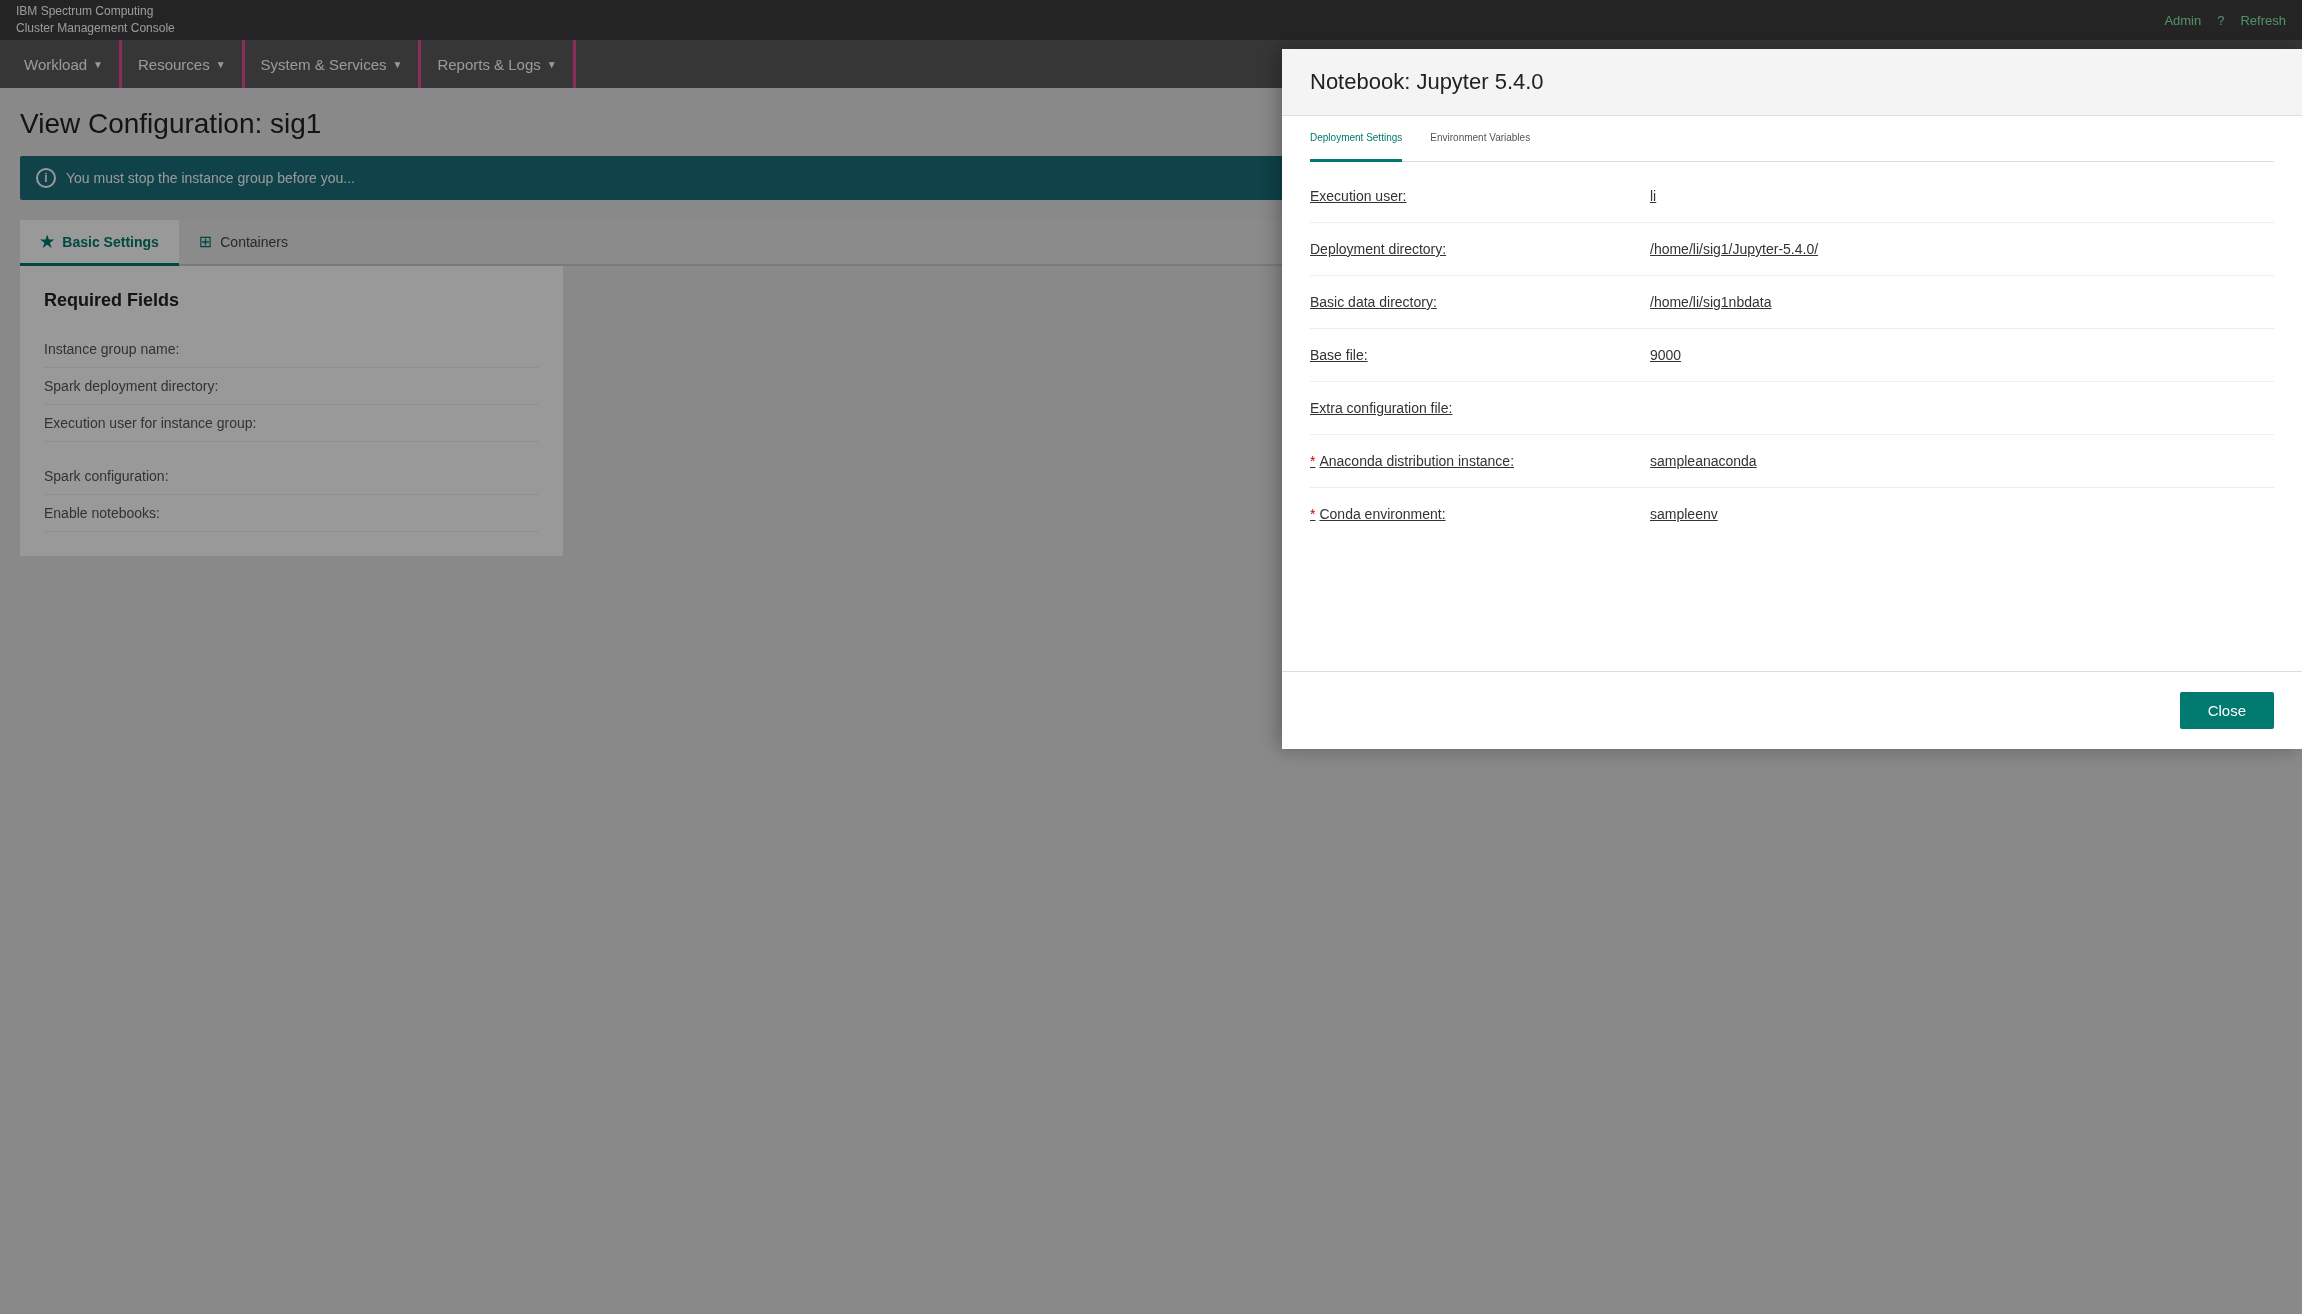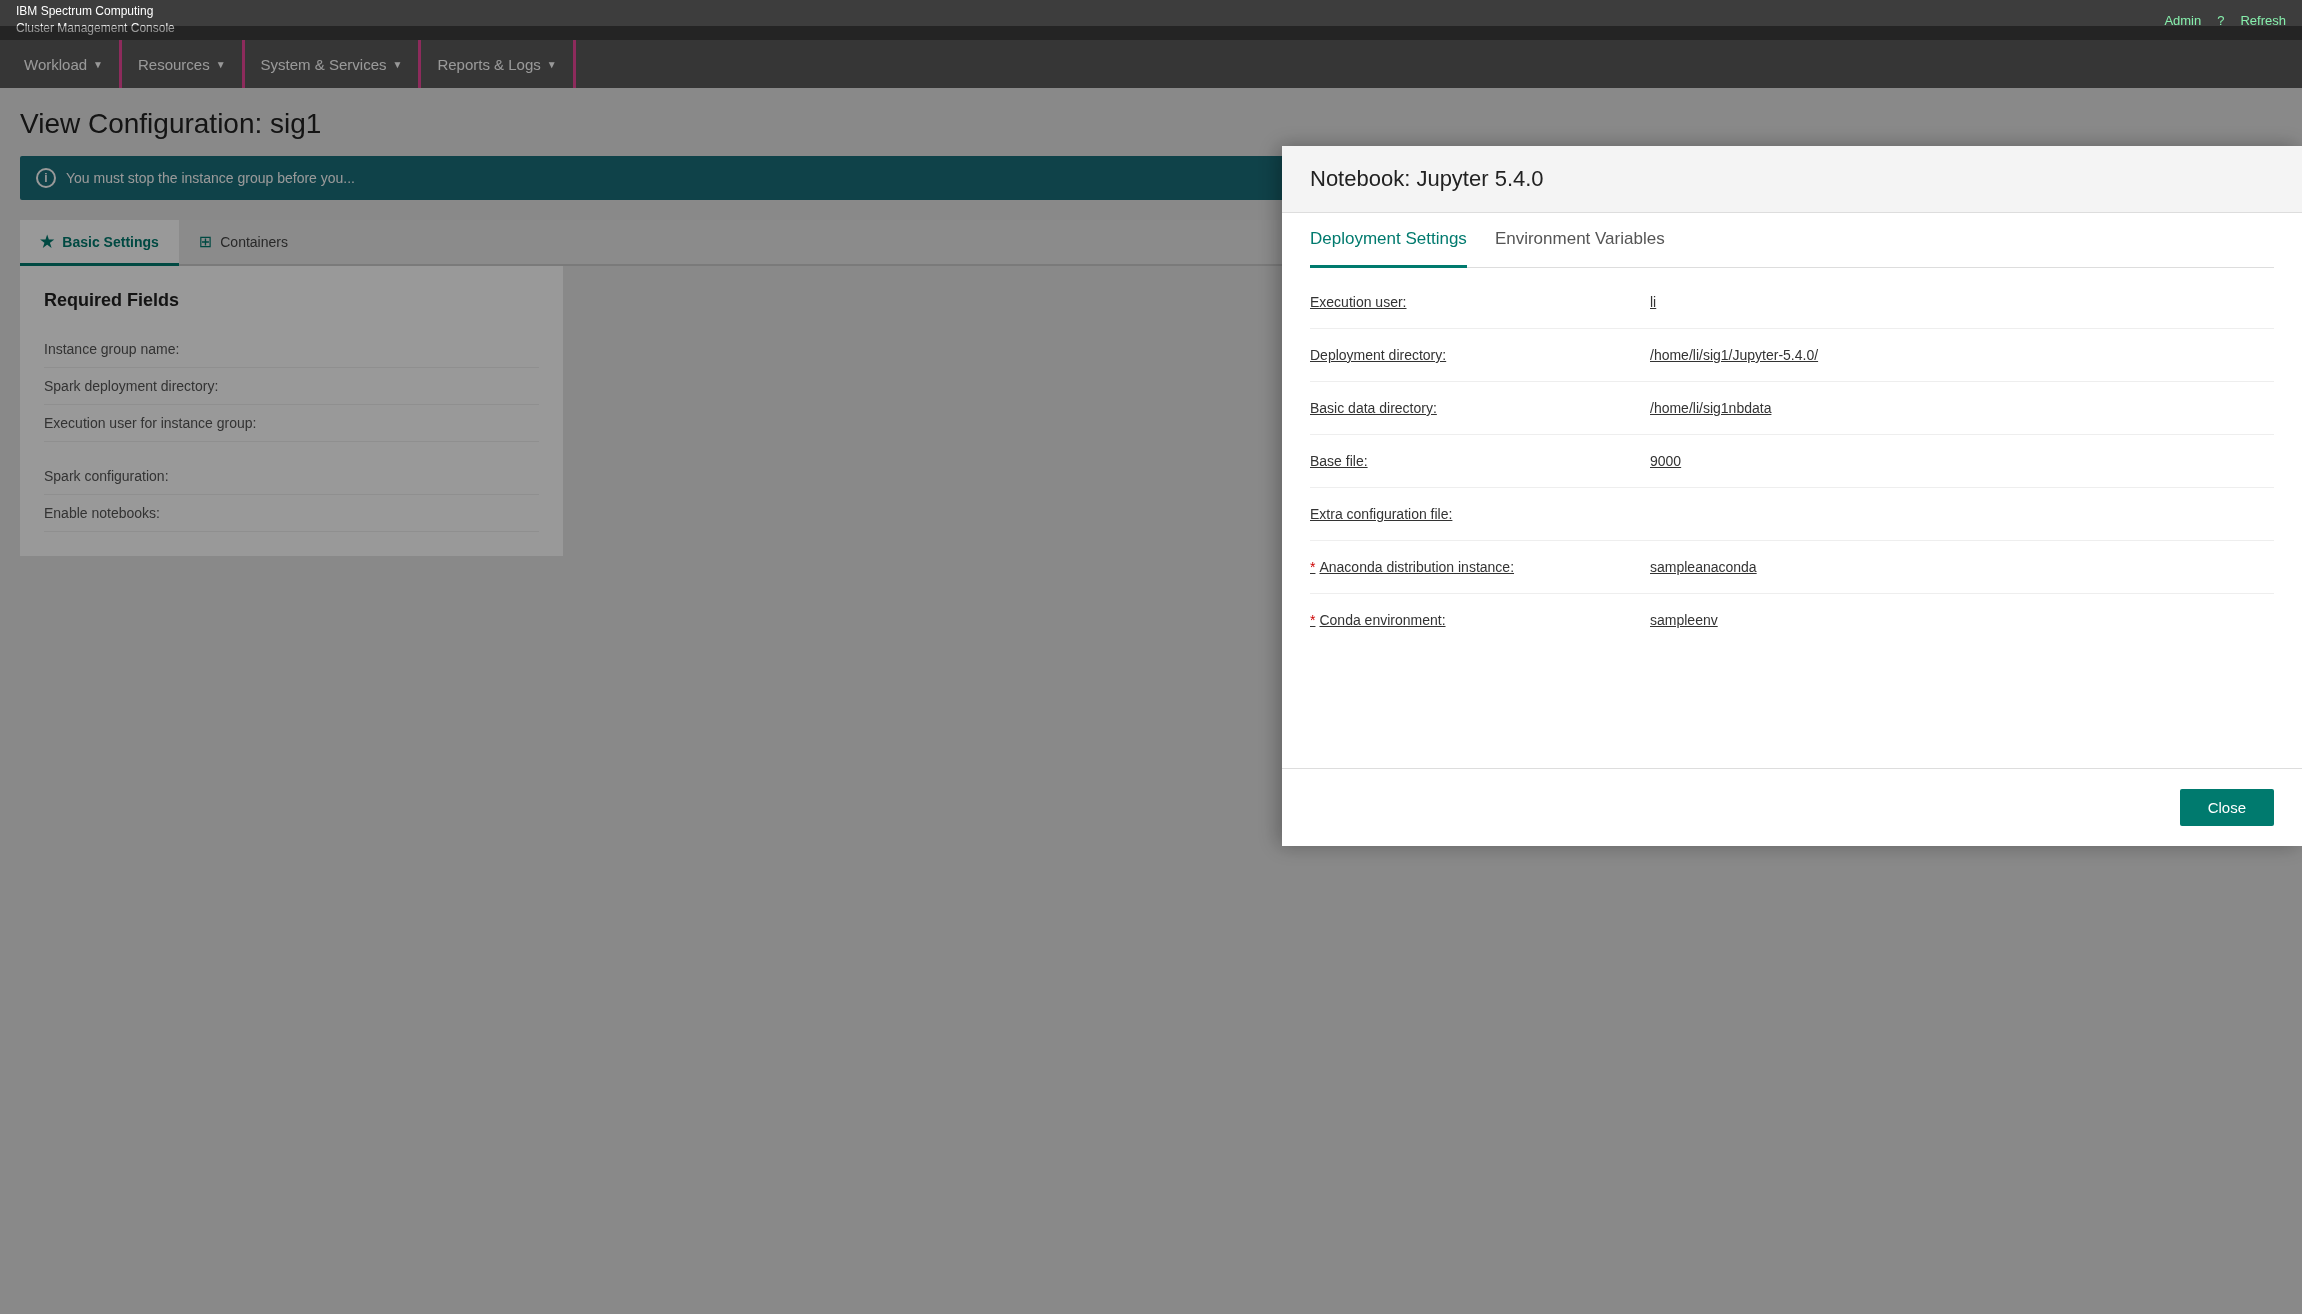--- a/index.html
+++ b/index.html
@@ -123,23 +123,22 @@
 
     
     .overlay {
       position: fixed;
       top: 0; left: 0; right: 0; bottom: 0;
       background: rgba(0,0,0,0.4);
       z-index: 100;
       display: flex;
       align-items: flex-start;
       justify-content: flex-end;
-      padding-top: 120px;
+      padding-top: 49px;
       padding-right: 0;
-      margin-top: 26px;
     }
 
     
     .modal {
       background: #fff;
       width: 76%;
       max-width: 1020px;
       min-height: 700px;
       box-shadow: -4px 0 20px rgba(0,0,0,0.3);
       display: flex;
@@ -160,21 +159,21 @@
 
     
     .modal-tabs {
       display: flex;
       border-bottom: 1px solid #ddd;
       margin-bottom: 8px;
     }
     .modal-tab {
       padding: 16px 0;
       margin-right: 28px;
-      font-size: 17px;
+      font-size: 10px;
       cursor: pointer;
       color: #555;
       border-bottom: 3px solid transparent;
       margin-bottom: -1px;
     }
     .modal-tab.active {
       color: #007a6e;
       border-bottom: 3px solid #007a6e;
       font-weight: 500;
     }

